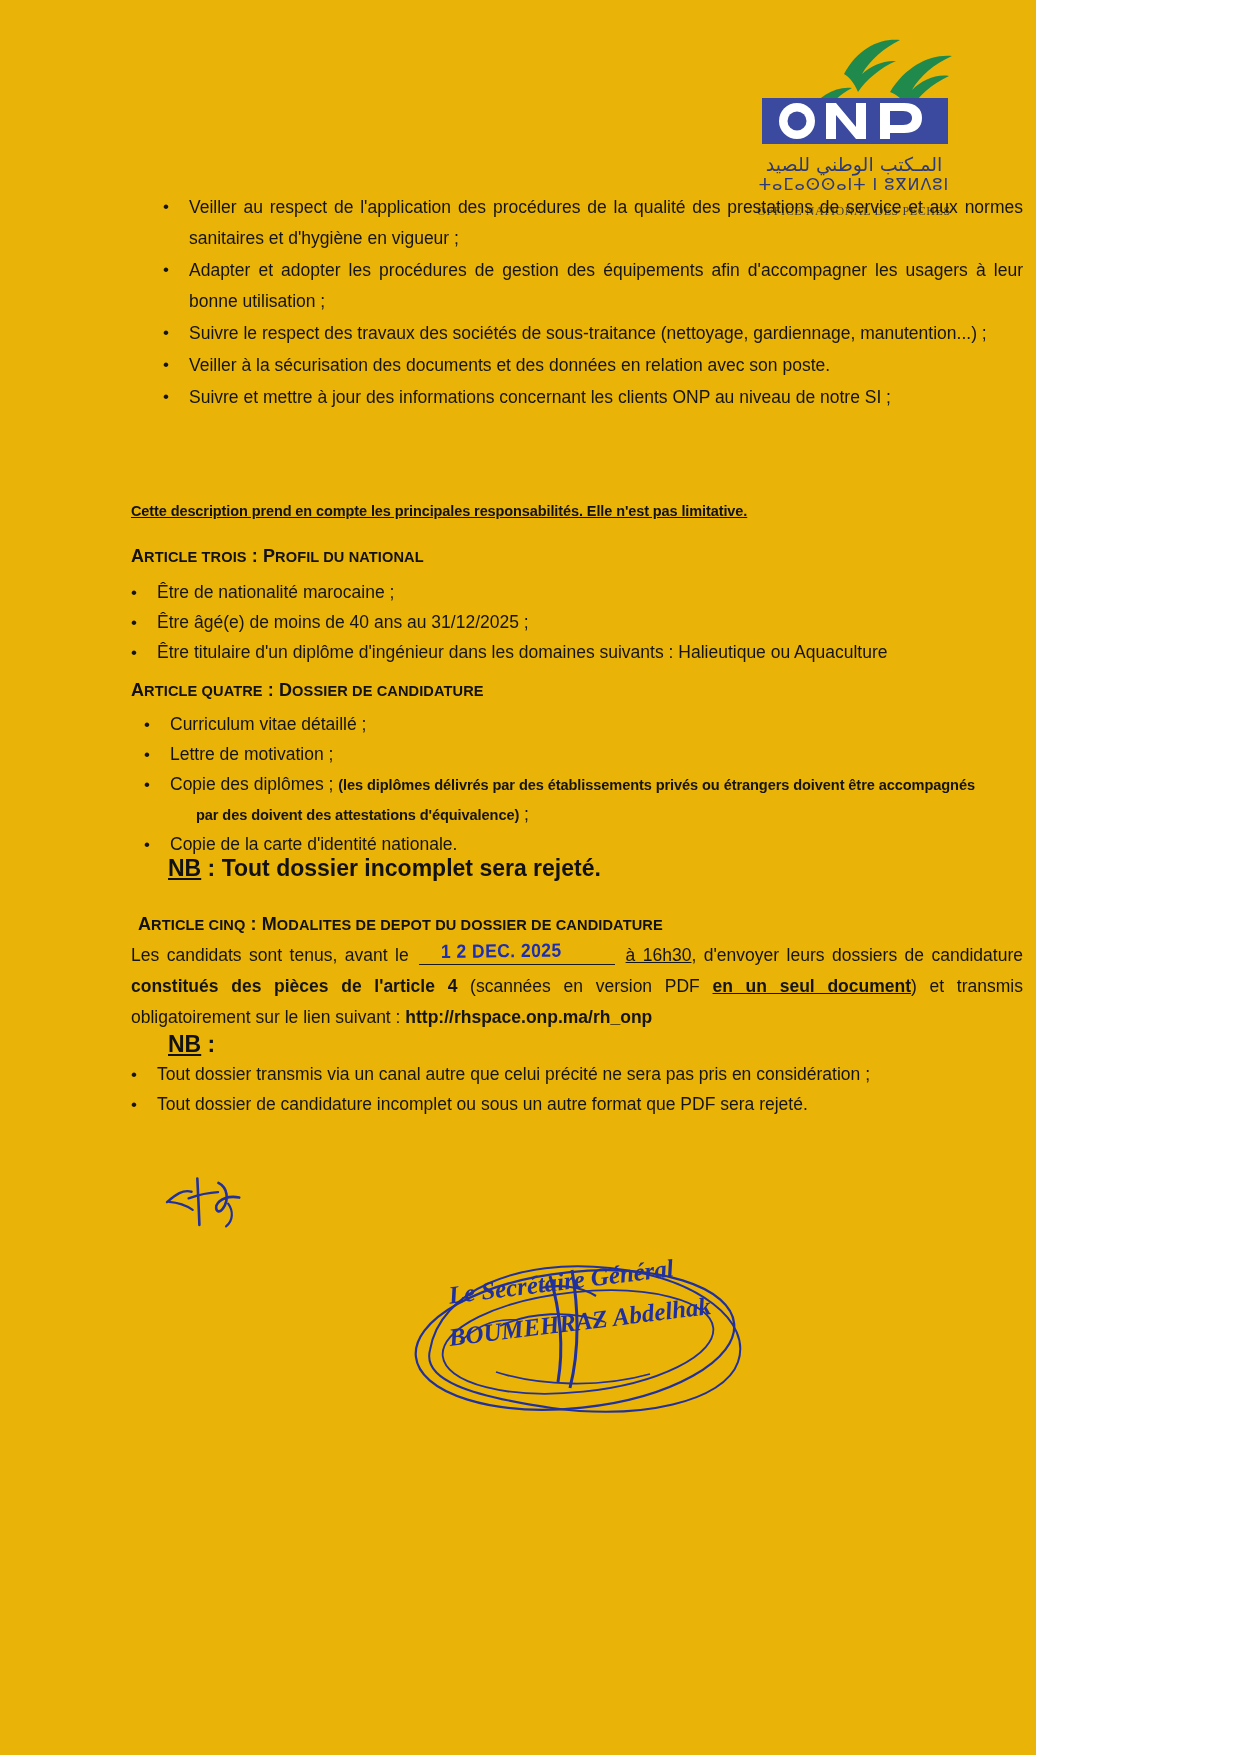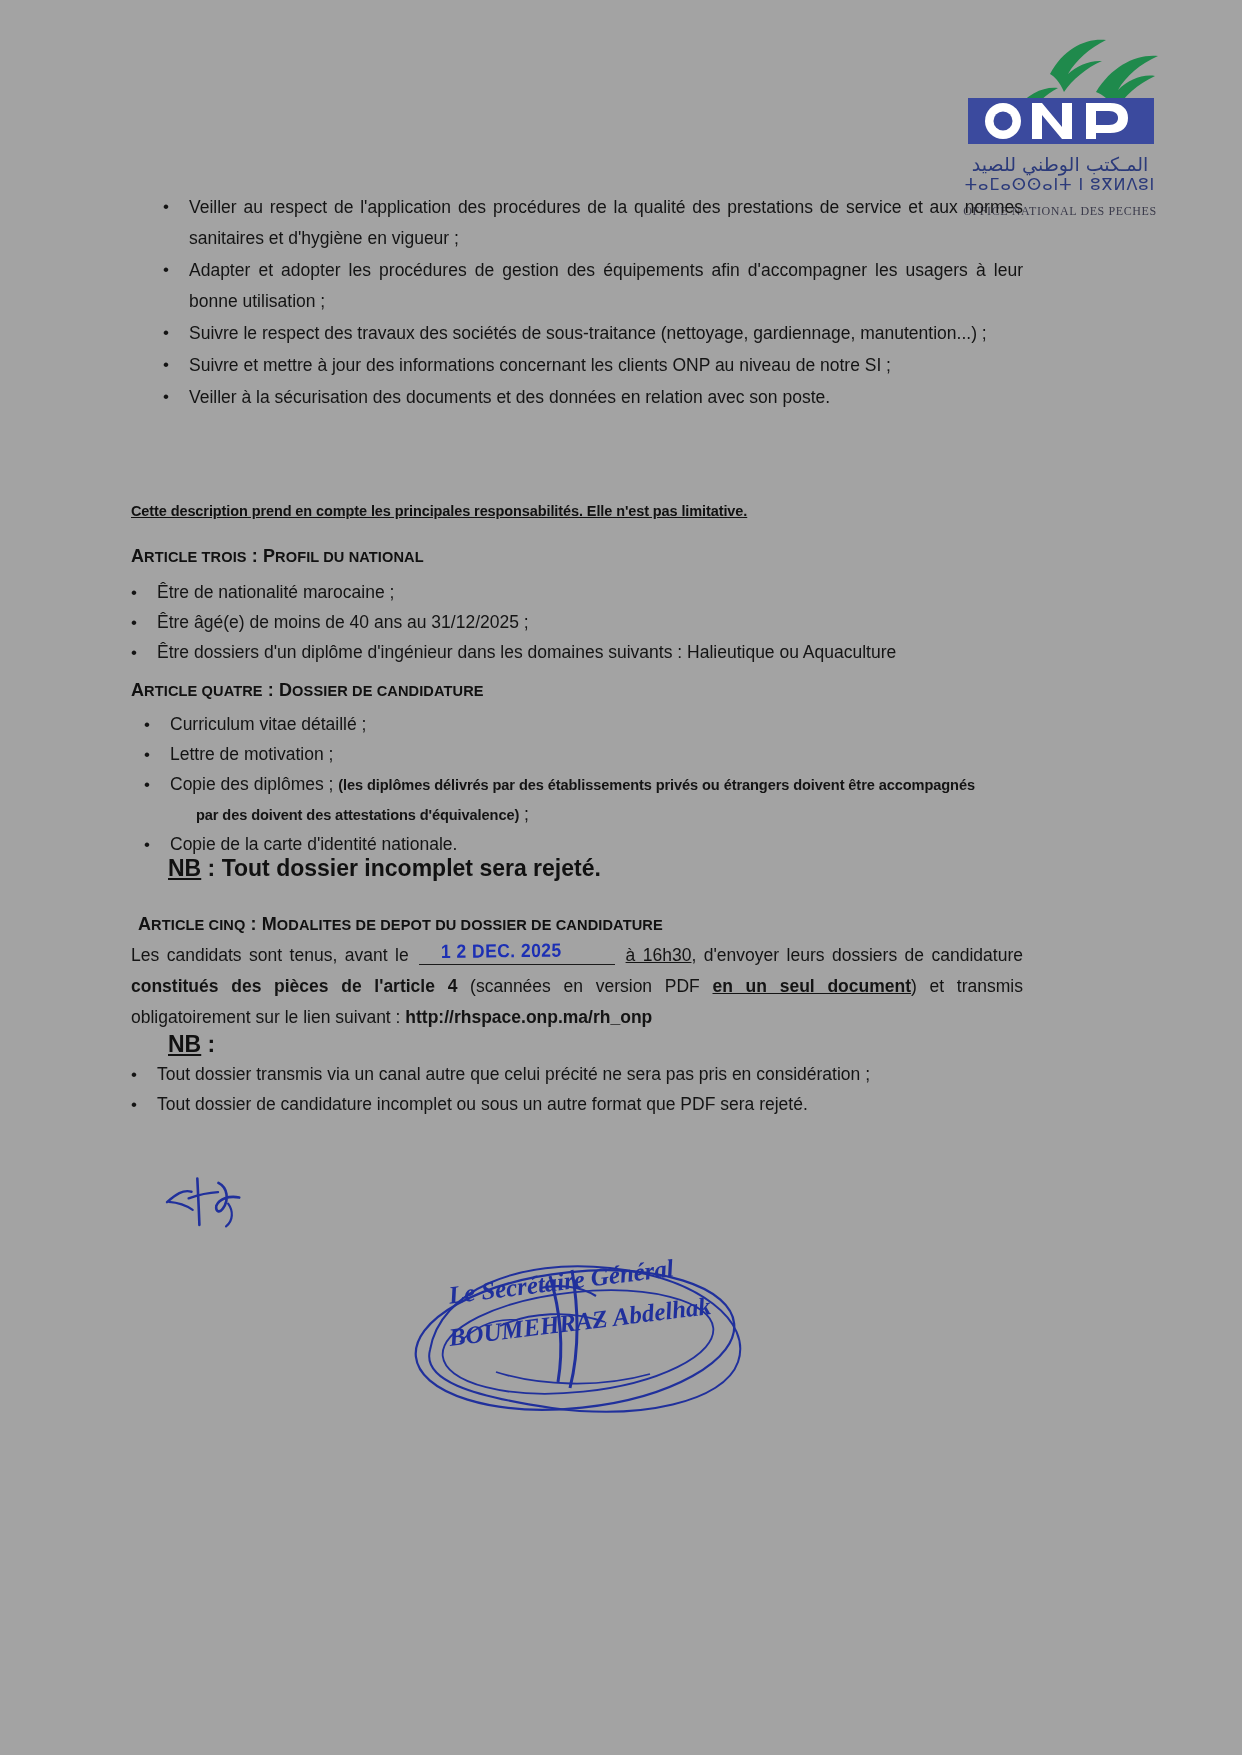--- a/index.html
+++ b/index.html
@@ -5,23 +5,23 @@
   html,body{margin:0;padding:0;}
   body{
     width:1242px;
     background:#ffffff;
     font-family:"Liberation Sans", sans-serif;
     color:#111111;
     -webkit-font-smoothing:antialiased;
   }
   .page{
     position:relative;
-    width:1242px;
+    width:1036px;
     height:1755px;
-    background:#a3a3a3;
+    background:#eab308;
     overflow:hidden;
   }
 
   
   .logo-block{
     position:absolute;
     top:28px;
     right:22px;
     width:320px;
     text-align:center;
@@ -263,45 +263,45 @@
     <li>
       <span class="bullet"></span>
       <span class="li-text">Adapter et adopter les procédures de gestion des équipements afin d'accompagner les usagers à leur bonne utilisation ;</span>
     </li>
     <li>
       <span class="bullet"></span>
       <span class="li-text">Suivre le respect des travaux des sociétés de sous-traitance (nettoyage, gardiennage, manutention...) ;</span>
     </li>
     <li class="nojust">
       <span class="bullet"></span>
+      <span class="li-text">Veiller à la sécurisation des documents et des données en relation avec son poste.</span>
+    </li>
+    <li class="nojust">
+      <span class="bullet"></span>
       <span class="li-text">Suivre et mettre à jour des informations concernant les clients ONP au niveau de notre SI ;</span>
-    </li>
-    <li class="nojust">
-      <span class="bullet"></span>
-      <span class="li-text">Veiller à la sécurisation des documents et des données en relation avec son poste.</span>
     </li>
   </ul>
 
   <div class="note-underline">Cette description prend en compte les principales responsabilités. Elle n'est pas limitative.</div>
 
   <div class="art-head" style="left:131px; top:546px;">
     <span class="big">A</span><span class="sc">RTICLE TROIS</span><span class="big"> : P</span><span class="sc">ROFIL DU NATIONAL</span>
   </div>
   <ul class="blist sec-list" style="left:131px; top:578px;">
     <li>
       <span class="bullet"></span>
       <span class="li-text">Être de nationalité marocaine ;</span>
     </li>
     <li>
       <span class="bullet"></span>
       <span class="li-text">Être âgé(e) de moins de 40 ans au 31/12/2025 ;</span>
     </li>
     <li>
       <span class="bullet"></span>
-      <span class="li-text">Être dossiers d'un diplôme d'ingénieur dans les domaines suivants : Halieutique ou Aquaculture</span>
+      <span class="li-text">Être titulaire d'un diplôme d'ingénieur dans les domaines suivants : Halieutique ou Aquaculture</span>
     </li>
   </ul>
 
   <div class="art-head" style="left:131px; top:680px;">
     <span class="big">A</span><span class="sc">RTICLE QUATRE</span><span class="big"> : D</span><span class="sc">OSSIER DE CANDIDATURE</span>
   </div>
   <ul class="blist sec-list" style="left:144px; top:710px;">
     <li>
       <span class="bullet"></span>
       <span class="li-text">Curriculum vitae détaillé ;</span>

